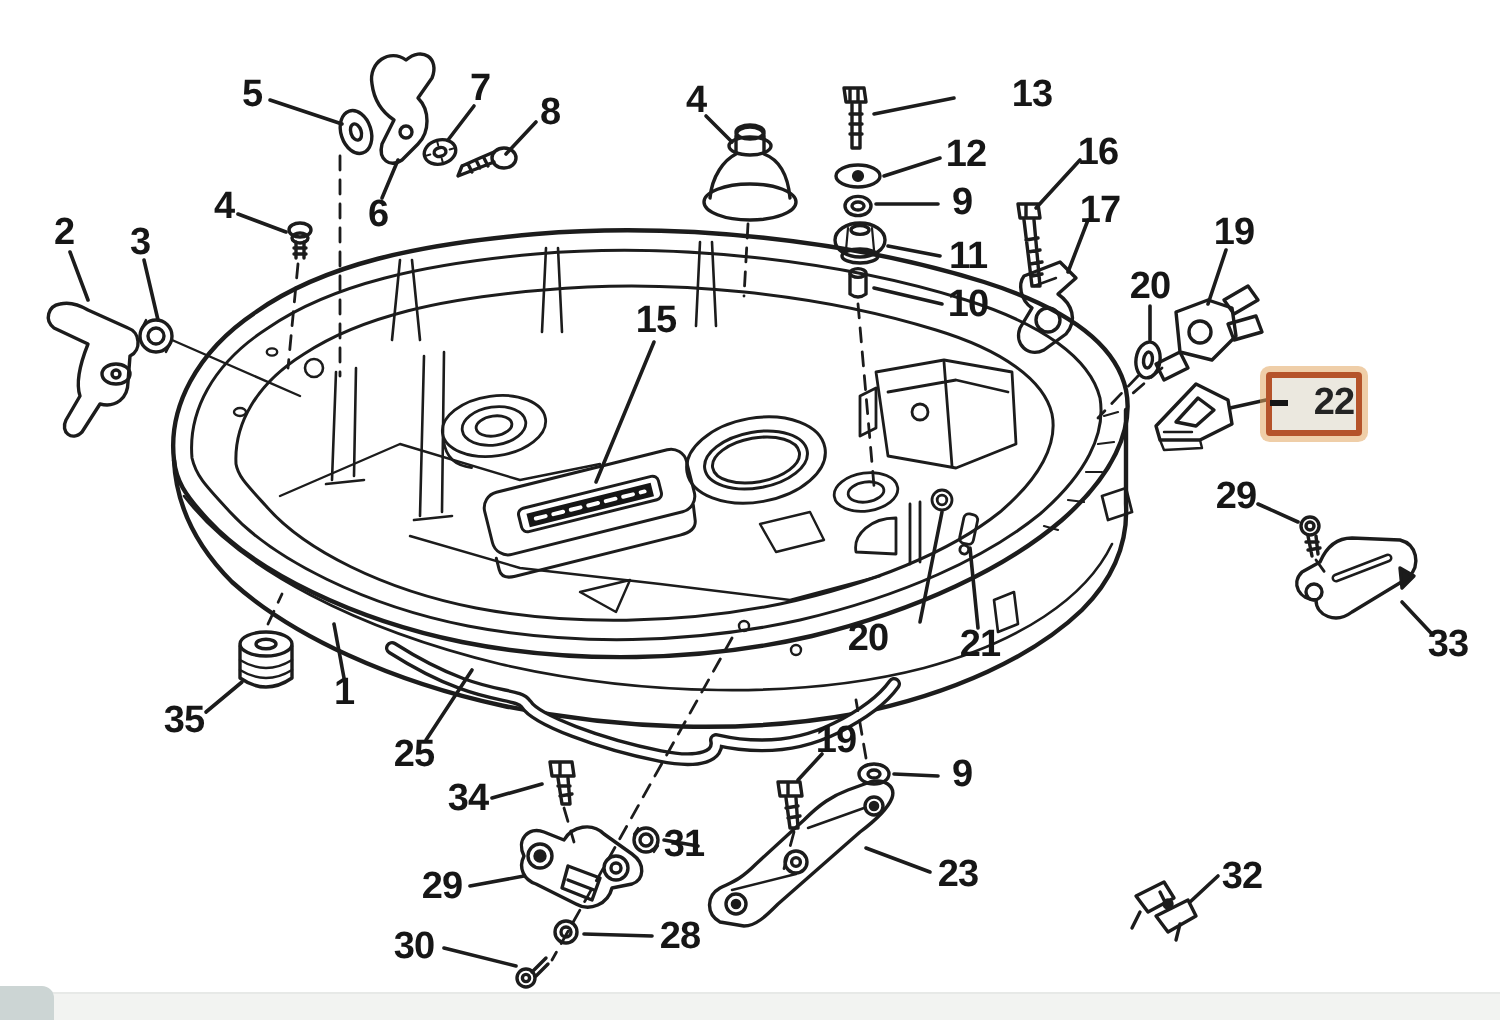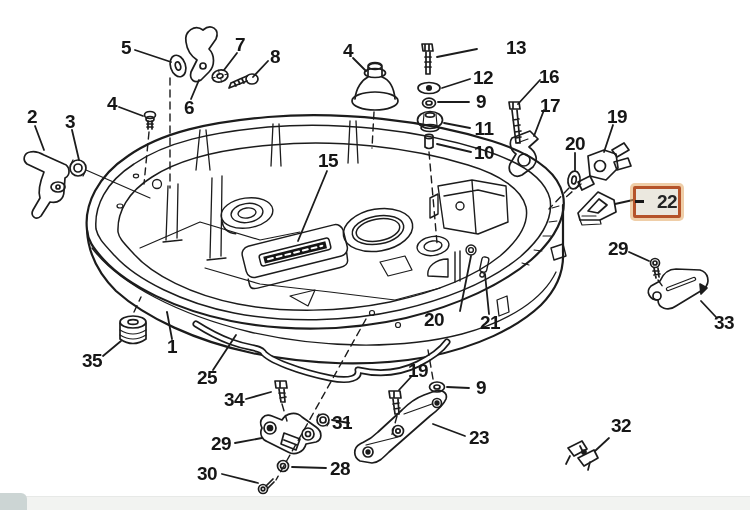--- a/index.html
+++ b/index.html
@@ -368,21 +368,21 @@
 <div class="lbl" style="left:490px;top:323px">21</div>
 <div class="lbl" style="left:479px;top:438px">23</div>
 <div class="lbl" style="left:418px;top:371px">19</div>
 <div class="lbl" style="left:207px;top:378px">25</div>
 <div class="lbl" style="left:92px;top:361px">35</div>
 <div class="lbl" style="left:234px;top:400px">34</div>
 <div class="lbl" style="left:340px;top:469px">28</div>
 <div class="lbl" style="left:221px;top:444px">29</div>
 <div class="lbl" style="left:207px;top:474px">30</div>
 <div class="lbl" style="left:342px;top:423px">31</div>
-<div class="lbl" style="left:621px;top:426px">32</div>
+<div class="lbl" style="left:621px;top:439px">32</div>
 <div class="lbl" style="left:724px;top:323px">33</div>
 <div class="lbl" style="left:618px;top:249px">29</div>
 <div class="lbl" style="left:481px;top:388px">9</div>
 
 <div id="hl-box">
   <div class="dash"></div>
   <span>22</span>
 </div>
 
 <div id="bottom-strip"></div>

